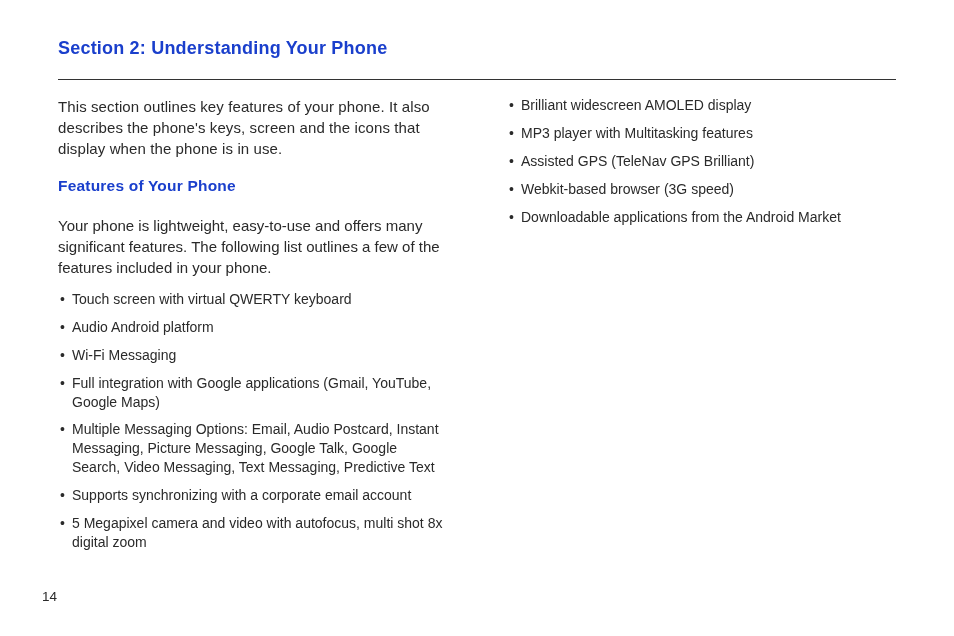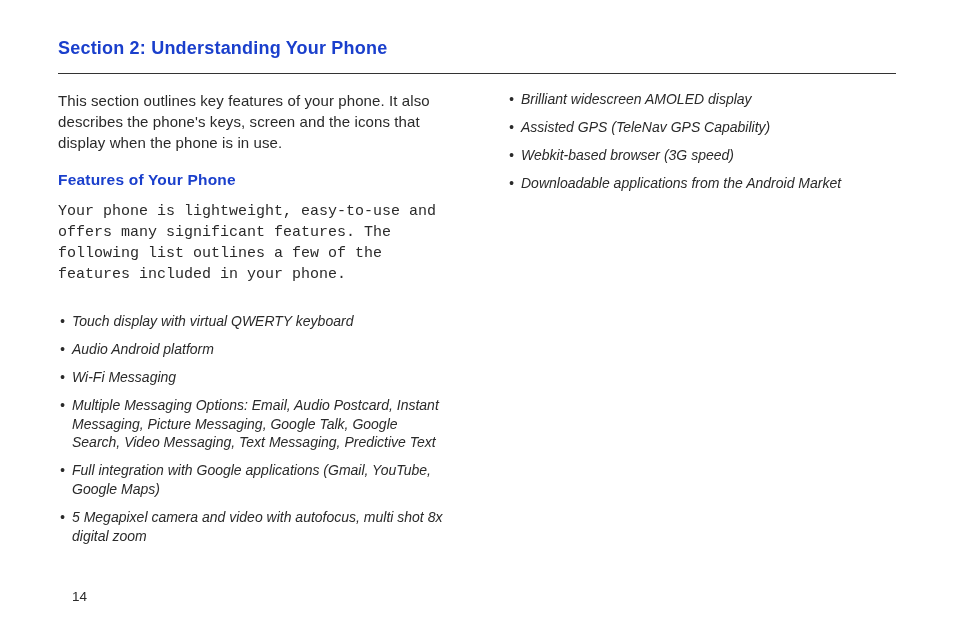--- a/index.html
+++ b/index.html
@@ -13,21 +13,21 @@
     }
     .page {
       padding: 38px 58px 20px 58px;
     }
     .section-title {
       color: #1a3fcc;
       font-family: Arial, Helvetica, sans-serif;
       font-weight: 800;
       font-size: 18px;
       letter-spacing: 0.2px;
-      margin-bottom: 14px;
+      margin-bottom: 20px;
       font-stretch: condensed;
     }
     .rule {
       border: none;
       border-top: 1.2px solid #333;
       margin-bottom: 16px;
     }
     .columns {
       display: flex;
       gap: 60px;
@@ -41,84 +41,85 @@
       line-height: 1.4;
       font-family: "Arial Narrow", Arial, sans-serif;
       letter-spacing: 0.1px;
       margin-bottom: 18px;
       font-stretch: condensed;
     }
     .subheading {
       color: #1a3fcc;
       font-weight: 800;
       font-size: 15.5px;
-      margin-bottom: 12px;
+      margin-bottom: 20px;
       letter-spacing: 0.2px;
     }
     .subtext {
       font-size: 15px;
       line-height: 1.4;
-      font-family: Liberation Mono, monospace;
-      margin-bottom: 27px;
+      font-family: Liberation Sans, sans-serif;
+      margin-bottom: 12px;
       font-stretch: condensed;
     }
     ul.features {
       list-style: none;
       padding-left: 2px;
     }
     ul.features li {
       position: relative;
       padding-left: 12px;
       font-size: 14px;
       line-height: 1.35;
       font-family: "Arial Narrow", Arial, sans-serif;
       margin-bottom: 9px;
       font-stretch: condensed;
-      font-style: italic;
     }
     ul.features li::before {
       content: "•";
       position: absolute;
       left: 0;
       top: 0;
       font-size: 14px;
     }
     .page-number {
       position: absolute;
-      left: 72px;
+      left: 42px;
       bottom: 32px;
       font-size: 13.5px;
       font-family: "Arial Narrow", Arial, sans-serif;
       color: #2a2a2a;
     }
   </style>
 </head>
 <body>
 
 <div class="page">
   <h1 class="section-title">Section 2: Understanding Your Phone</h1>
   <hr class="rule">
   <div class="columns">
     <div class="col">
       <p class="intro">This section outlines key features of your phone. It also describes the phone's keys, screen and the icons that display when the phone is in use.</p>
       <h2 class="subheading">Features of Your Phone</h2>
       <p class="subtext">Your phone is lightweight, easy-to-use and offers many significant features. The following list outlines a few of the features included in your phone.</p>
       <ul class="features">
-        <li>Touch display with virtual QWERTY keyboard</li>
+        <li>Touch screen with virtual QWERTY keyboard</li>
         <li>Audio Android platform</li>
         <li>Wi-Fi Messaging</li>
+        <li>Full integration with Google applications (Gmail, YouTube, Google Maps)</li>
         <li>Multiple Messaging Options: Email, Audio Postcard, Instant Messaging, Picture Messaging, Google Talk, Google Search, Video Messaging, Text Messaging, Predictive Text</li>
-        <li>Full integration with Google applications (Gmail, YouTube, Google Maps)</li>
+        <li>Supports synchronizing with a corporate email account</li>
         <li>5 Megapixel camera and video with autofocus, multi shot 8x digital zoom</li>
       </ul>
     </div>
     <div class="col">
       <ul class="features">
         <li>Brilliant widescreen AMOLED display</li>
-        <li>Assisted GPS (TeleNav GPS Capability)</li>
+        <li>MP3 player with Multitasking features</li>
+        <li>Assisted GPS (TeleNav GPS Brilliant)</li>
         <li>Webkit-based browser (3G speed)</li>
         <li>Downloadable applications from the Android Market</li>
       </ul>
     </div>
   </div>
 </div>
 
 <div class="page-number">14</div>
 
 </body></html>

